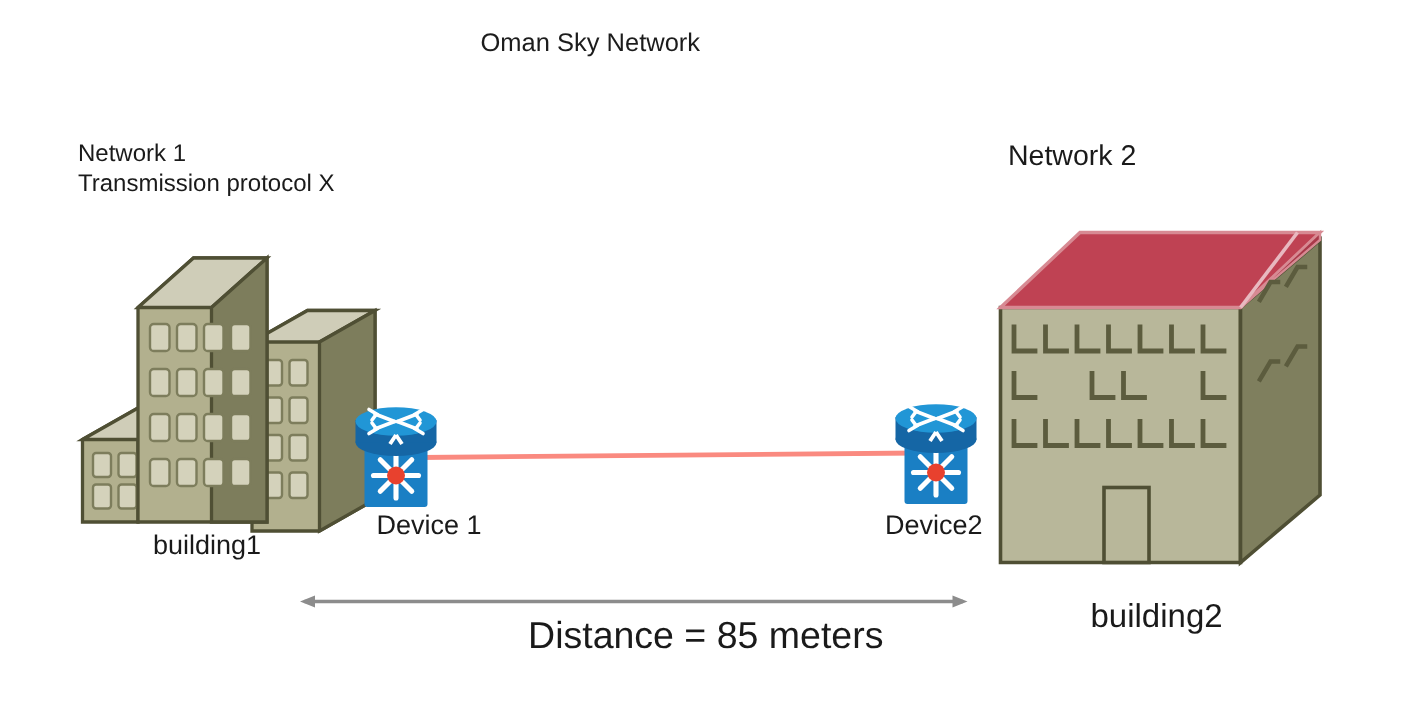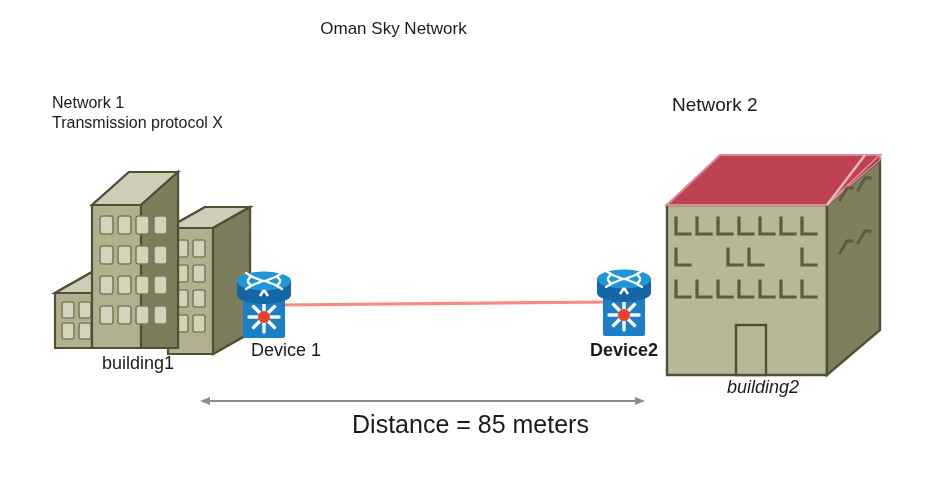--- a/index.html
+++ b/index.html
@@ -43,35 +43,33 @@
     text-align: center;
   }
   #building1-label {
     left: 86px;
     top: 352px;
     font-size: 18px;
     margin-left: 16px;
   }
   #building2-label {
     left: 727px;
-    top: 376px;
-    font-size: 18px;
-    font-style: italic;
+    top: 397px;
+    font-size: 22px;
   }
   #device1-label {
     left: 233px;
     top: 339px;
     font-size: 18px;
     margin-left: 18px;
   }
   #device2-label {
     left: 590px;
     top: 339px;
     font-size: 18px;
-    font-weight: bold;
   }
   #distance-label {
     left: 0;
     top: 408px;
     width: 941px;
     text-align: center;
     font-size: 25px;
   }
   .svg-layer {
     position: absolute;

